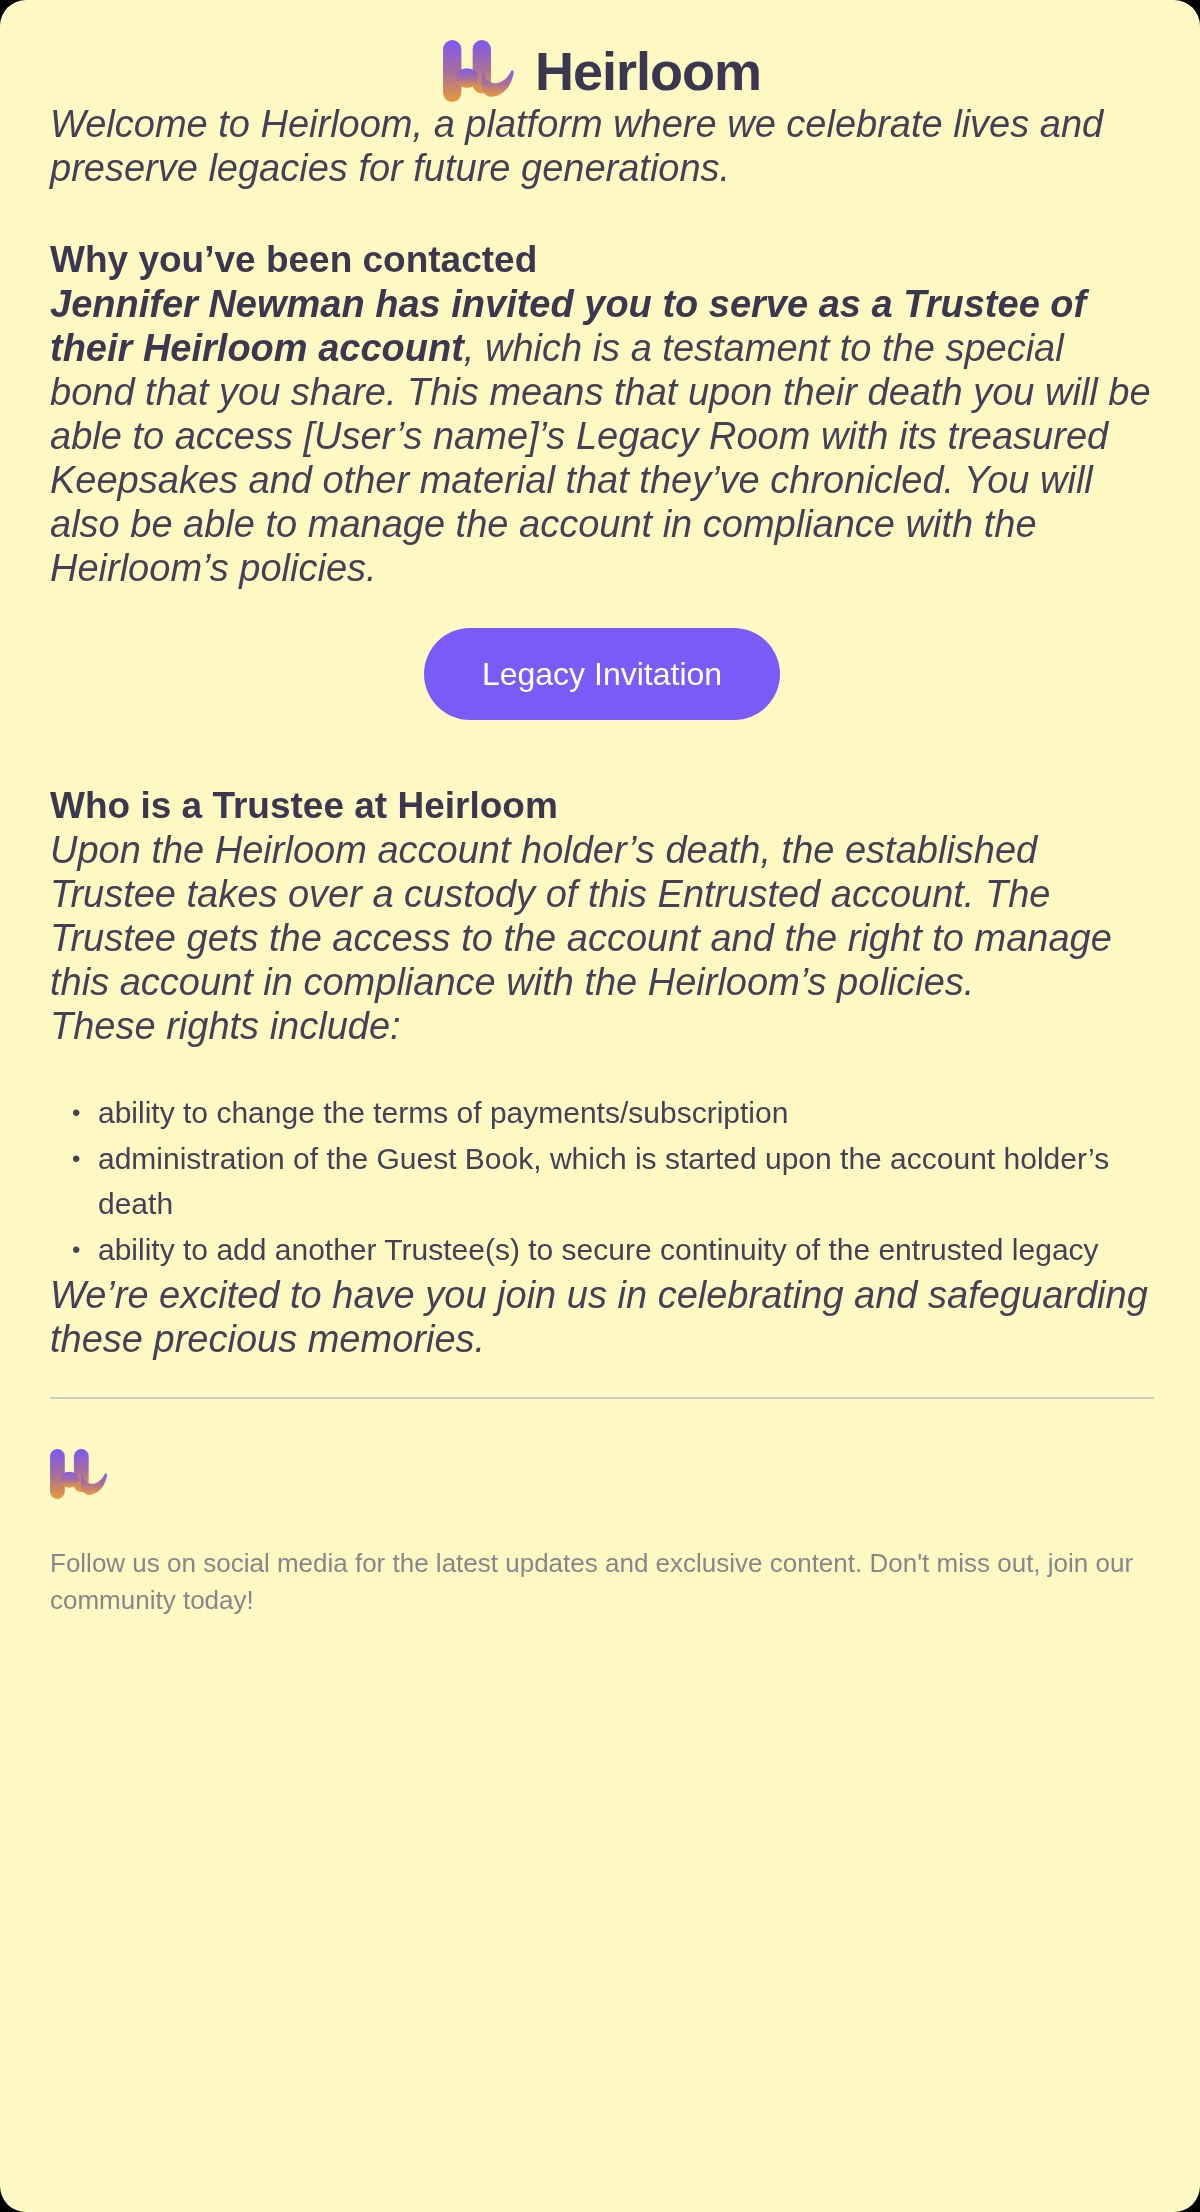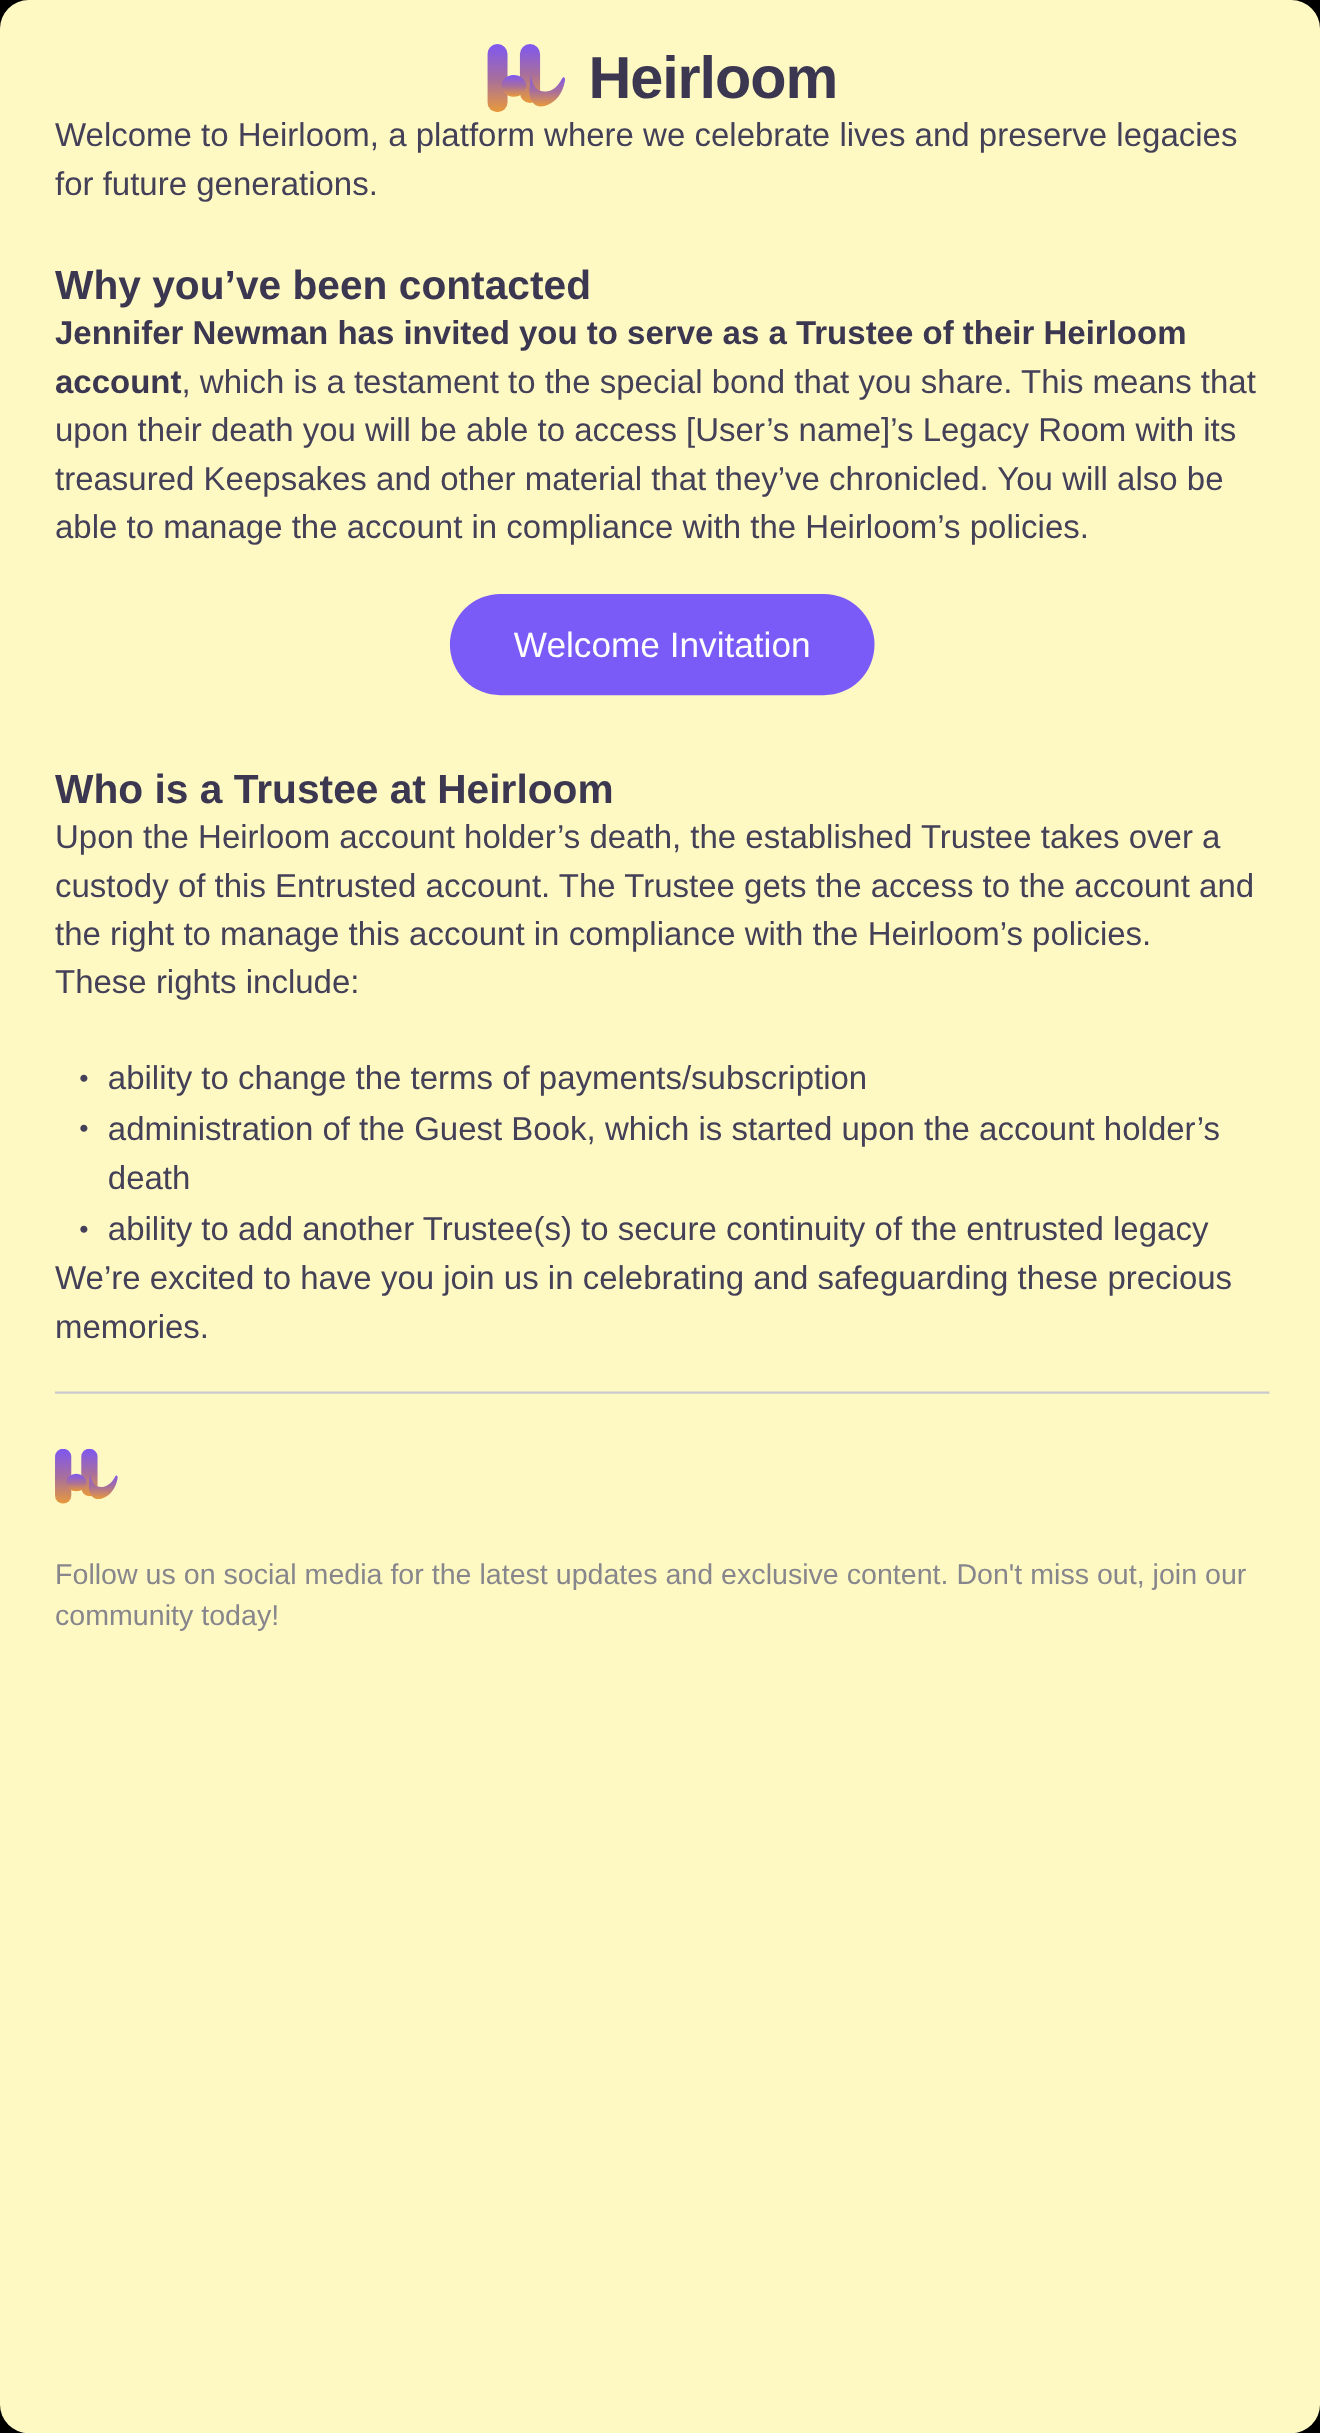--- a/index.html
+++ b/index.html
@@ -41,23 +41,24 @@
   }
   h2 {
     margin: 0;
     font-size: 37px;
     line-height: 44px;
     font-weight: 700;
     color: #3B3750;
   }
   p.body {
     margin: 0;
-    font-size: 30px;
+    font-size: 38px;
     line-height: 44px;
     color: #434058;
+    font-style: italic;
   }
   p.body strong, .signoff strong { font-weight: 700; color: #3B3750; }
   .intro     { margin-top: 62px; }
   .h2-why    { margin-top: 48px; }
   .para-why  { margin-top: 54px; }
   .cta-row   { margin-top: 38px; text-align: center; }
   .cta {
     display: inline-block;
     background: #7B5BF7;
     color: #FFFFFF;
@@ -140,21 +141,21 @@
   </header>
 
 
   <p class="body intro">Welcome to Heirloom, a platform where we celebrate lives and preserve legacies for future generations.</p>
 
   <h2 class="h2-why">Why you’ve been contacted</h2>
 
   <p class="body para-why"><strong>Jennifer Newman has invited you to serve as a Trustee of their Heirloom account</strong><span>, which is a testament to the special bond that you share. This means that upon their death you will be able to access [User’s name]’s Legacy Room with its treasured Keepsakes and other material that they’ve chronicled. You will also be able to manage the account in compliance with the Heirloom’s policies.</span></p>
 
   <div class="cta-row">
-    <a href="#" class="cta">Welcome Invitation</a>
+    <a href="#" class="cta">Legacy Invitation</a>
   </div>
 
   <h2 class="h2-who">Who is a Trustee at Heirloom</h2>
 
   <p class="body para-who">Upon the Heirloom account holder’s death, the established Trustee takes over a custody of this Entrusted account. The Trustee gets the access to the account and the right to manage this account in compliance with the Heirloom’s policies.</p>
 
   <p class="body rights-intro">These rights include:</p>
 
   <ul class="rights">
     <li>ability to change the terms of payments/subscription</li>

